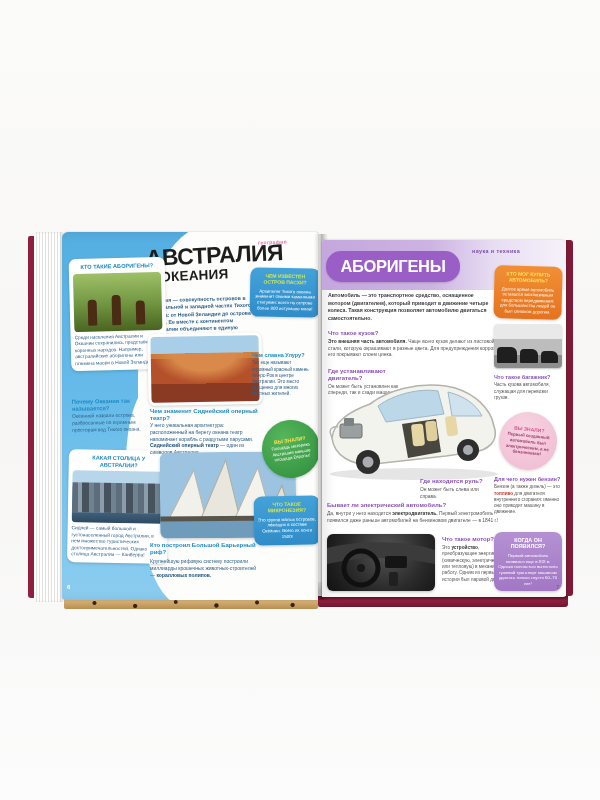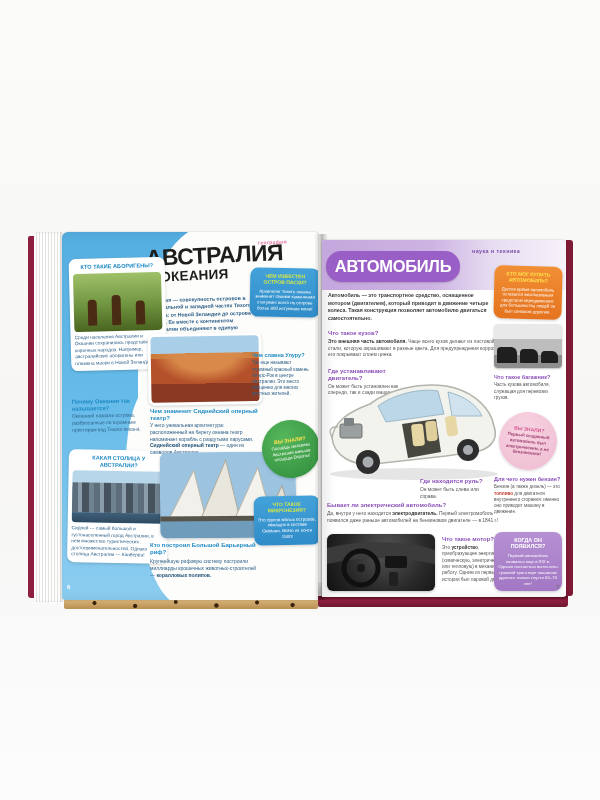--- a/index.html
+++ b/index.html
@@ -258,21 +258,21 @@
       <div class="ib-body">Это группа малых островов, лежащих в составе Океании. Всего их почти 1500!</div>
     </div>
   </div>
 
   <div class="gutter"></div>
 
   <div class="page-right">
     <div class="rp-band"></div>
     <div class="rp-category">наука и техника</div>
     <div class="rp-title-pill">
-      <span>АВТОМОБИЛЬ</span>
+      <span>АБОРИГЕНЫ</span>
     </div>
 
     <div class="rp-intro">Автомобиль — это транспортное средство, оснащенное мотором (двигателем), который приводит в движение четыре колеса. Такая конструкция позволяет автомобилю двигаться самостоятельно.</div>
 
     <div class="kuzov">
       <div class="rq">Что такое кузов?</div>
       <div class="ra">
         <span class="bold-dark">Это внешняя часть автомобиля.</span><span> Чаще всего кузов делают из листовой стали, которую окрашивают в разные цвета. Для предупреждения коррозии его покрывают слоем цинка.</span>
       </div>
     </div>

